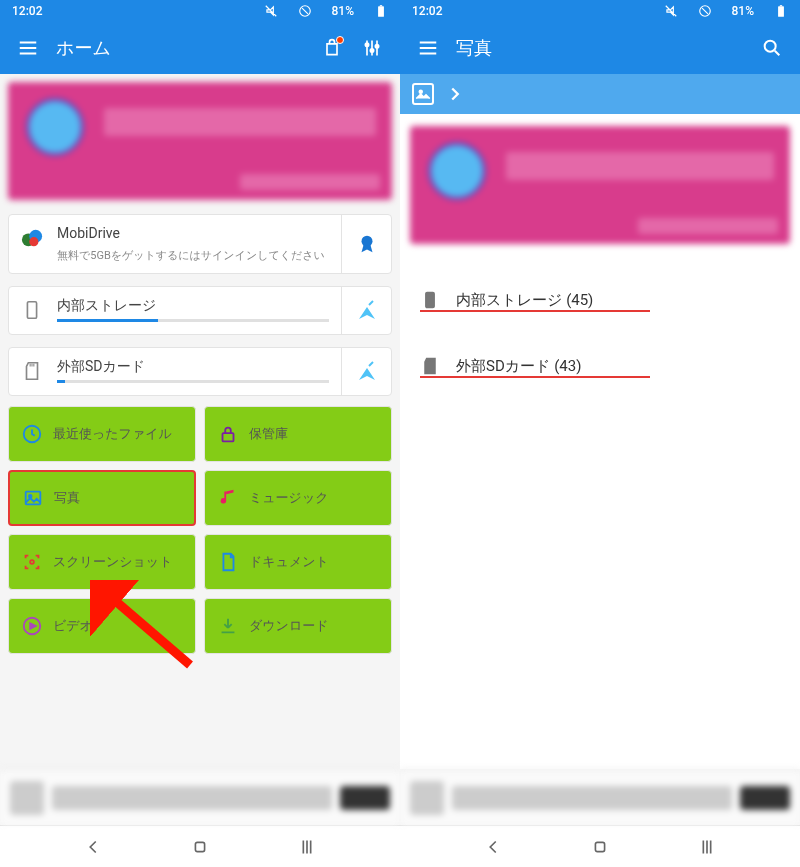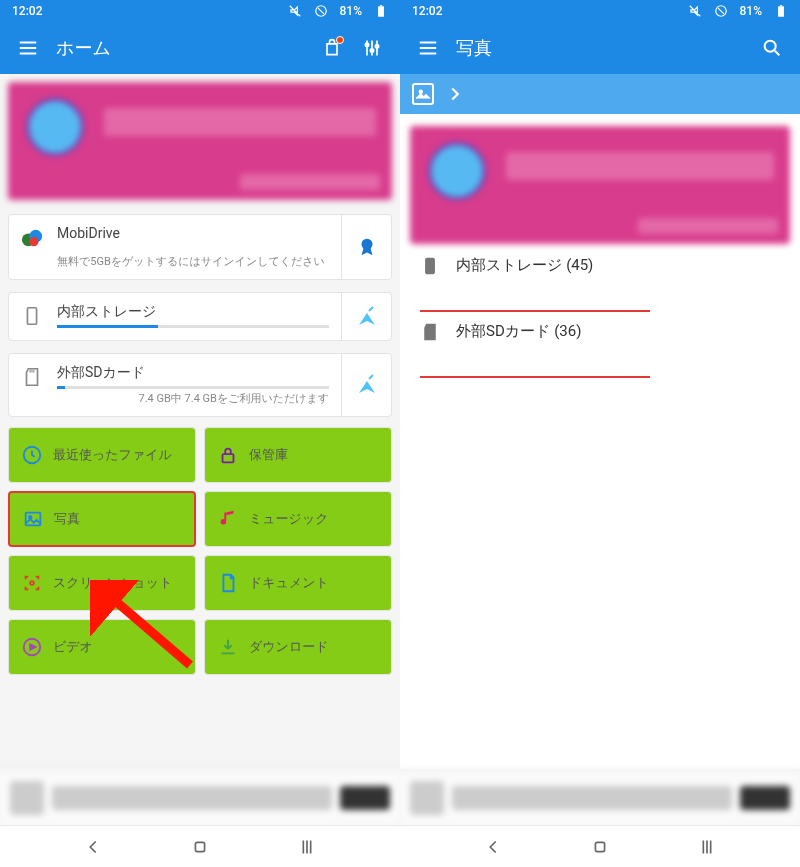--- a/index.html
+++ b/index.html
@@ -1,20 +1,20 @@
 <!DOCTYPE html>
 <html><head>
 <meta charset="utf-8">
 <style>
 *{box-sizing:border-box;margin:0;padding:0;font-family:-apple-system,Roboto,"Helvetica Neue",Arial,sans-serif}
 body{display:flex;width:800px;height:867px;background:#fff}
 .screen{width:400px;height:867px;display:flex;flex-direction:column;overflow:hidden;position:relative;background:#f5f5f5}
 
 .statusbar{height:22px;background:#1e88e5;display:flex;align-items:center;justify-content:space-between;padding:0 12px;color:#fff;font-size:12px;font-weight:500}
-.status-icons{display:flex;align-items:center;gap:12px}
+.status-icons{display:flex;align-items:center;gap:20px}
 .status-icons svg{width:14px;height:14px;fill:#fff}
 
 .appbar{height:52px;background:#1e88e5;display:flex;align-items:center;padding:0 8px;color:#fff}
 .appbar .menu{width:40px;height:40px;display:flex;align-items:center;justify-content:center}
 .appbar .title{flex:1;font-size:18px;font-weight:400;padding-left:8px}
 .appbar .action{width:40px;height:40px;display:flex;align-items:center;justify-content:center;position:relative}
 .dot{position:absolute;top:8px;right:8px;width:8px;height:8px;border-radius:50%;background:#ff3d00;border:1px solid #fff}
 
 .crumbbar{height:40px;background:#4fa9ee;display:flex;align-items:center;padding:0 12px;gap:10px;color:#fff}
 .crumbbar svg{width:22px;height:22px;fill:#fff}
@@ -27,35 +27,35 @@
 .promo .pt{position:absolute;top:26px;left:96px;right:16px;height:28px;background:#e468a8;border-radius:3px}
 .promo .pb{position:absolute;bottom:10px;right:12px;height:16px;width:140px;background:#e468a8;border-radius:3px}
 
 .card{background:#fff;margin:6px 8px;border:1px solid #e3e3e3;border-radius:4px;display:flex;align-items:stretch}
 .card .main{flex:1;padding:10px 12px;display:flex;align-items:flex-start;gap:10px}
 .card .side{width:50px;border-left:1px solid #e3e3e3;display:flex;align-items:center;justify-content:center}
 .card .ico{flex:0 0 26px;display:flex;align-items:center;justify-content:flex-start;padding-top:2px}
 .card .ico svg{width:22px;height:22px}
 .card .txt{flex:1;min-width:0}
 .card .t1{font-size:14px;color:#444}
-.card .t2{font-size:11px;color:#888;margin-top:14px;line-height:1.3}
+.card .t2{font-size:11px;color:#888;margin-top:8px;line-height:1.3}
 .progress{height:3px;background:#e0e0e0;margin-top:4px;margin-bottom:2px;width:100%}
 .progress .fill{height:100%;background:#1e88e5}
 .right-sub{font-size:11px;color:#888;text-align:right}
 
 .grid{display:flex;flex-wrap:wrap;margin:0 4px}
 .tile{width:calc(50% - 8px);margin:4px;background:#84cc16;border:1px solid #e3e3e3;border-radius:4px;height:56px;display:flex;align-items:center;padding:0 12px;gap:10px;position:relative}
 .tile svg{width:22px;height:22px;flex:0 0 auto}
 .tile span{font-size:13px;color:#555}
 .tile.selected{border:2px solid #e53935}
 
 .arrow{position:absolute;left:90px;top:580px;z-index:10;pointer-events:none}
 .arrow svg{width:110px;height:90px}
 
-.listrow{height:54px;display:flex;align-items:flex-start;padding:0 20px;gap:16px;background:#fff}
+.listrow{height:54px;display:flex;align-items:flex-end;padding:0 20px;gap:16px;background:#fff}
 .listrow svg{width:20px;height:20px;fill:#777}
 .listrow span{font-size:15px;color:#333}
 .redline{height:2px;background:#e53935;margin:0 20px 10px 20px;width:230px}
 .spacer{flex:1;background:#fff}
 
 .adbar{height:56px;background:#fafafa;border-top:1px solid #e0e0e0;filter:blur(3px);display:flex;align-items:center;padding:0 10px;gap:8px}
 .adbar .ai{width:34px;height:34px;background:#ccc;border-radius:4px}
 .adbar .at{flex:1;height:24px;background:#ccc;border-radius:3px}
 .adbar .ab{width:50px;height:24px;background:#333;border-radius:4px}
 
@@ -168,21 +168,20 @@
           <svg viewBox="0 0 24 24" fill="none" stroke="#888" stroke-width="1.8">
               <path d="M8 3h10v18H6V7z"></path>
               <path d="M10 4v3M12 4v3M14 4v3" stroke-width="1.2"></path>
             </svg>
         </div>
         <div class="txt">
           <div class="t1">外部SDカード</div>
           <div class="progress">
               <div class="fill" style="width:3%"></div>
             </div>
-          <div class="right-sub">7.4 GB中 7.4 GBをご利用いただけます</div>
         </div>
       </div>
       <div class="side">
         <svg width="24" height="24" viewBox="0 0 24 24">
             <path d="M4 20l8-4 8 4-8-12z" fill="#4fc3f7"></path>
             <path d="M14 6l4-4" stroke="#4fc3f7" stroke-width="2"></path>
           </svg>
       </div>
     </div>
 
@@ -341,21 +340,21 @@
         </svg>
       <span>内部ストレージ (45)</span>
     </div>
     <div class="redline"></div>
 
     <div class="listrow">
       <svg viewBox="0 0 24 24" fill="none" stroke="#777" stroke-width="1.8">
           <path d="M8 3h10v18H6V7z"></path>
           <path d="M10 4v3M12 4v3M14 4v3" stroke-width="1.2"></path>
         </svg>
-      <span>外部SDカード (36)</span>
+      <span>外部SDカード (43)</span>
     </div>
     <div class="redline"></div>
 
     <div class="spacer"></div>
   </div>
 
   <div class="adbar">
       <div class="ai"></div>
       <div class="at"></div>
       <div class="ab"></div>

